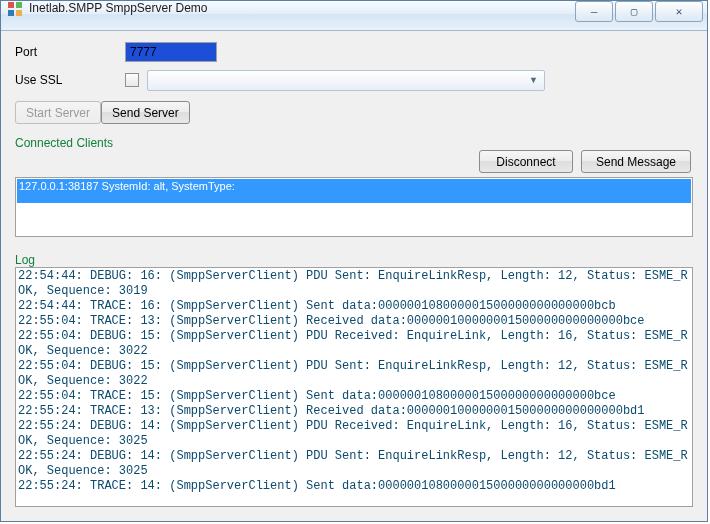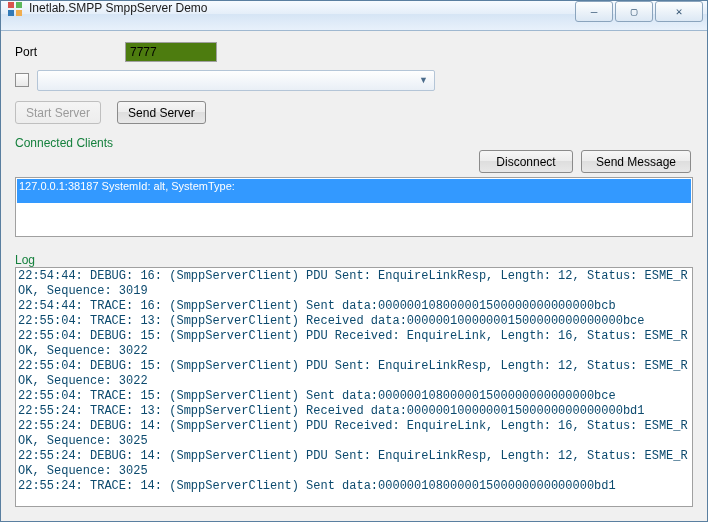--- a/index.html
+++ b/index.html
@@ -76,21 +76,21 @@
     height: 22px;
   }
   .form-row .lbl {
     width: 110px;
     color: #000;
   }
   .text-input {
     width: 92px;
     height: 20px;
     border: 1px solid #a0a0a0;
-    background: #4d7c0f;
+    background: #1d4ed8;
     padding: 0 4px;
     font-family: inherit;
     font-size: 12px;
     box-sizing: border-box;
   }
   .checkbox {
     width: 14px;
     height: 14px;
     border: 1px solid #8f8f8f;
     background: linear-gradient(to bottom,#fdfdfd,#e9e9e9);
@@ -113,21 +113,21 @@
     max-width: 398px;
   }
   .combo .arrow {
     width: 17px;
     text-align:center;
     color:#4a6b8a;
     font-size:9px;
   }
   .btn-row {
     display:flex;
-    gap:16px;
+    gap:0;
     margin-top: 4px;
   }
   .btn {
     height: 23px;
     min-width: 76px;
     padding: 0 10px;
     border: 1px solid #8b8b8b;
     border-radius: 3px;
     background: linear-gradient(to bottom,#f6f6f6 0%,#ececec 49%,#dedede 50%,#e8e8e8 100%);
     font-family: inherit;
@@ -228,20 +228,21 @@
   </div>
 
   <div class="content">
 
     <div class="form-row">
       <span class="lbl">Port</span>
       <input class="text-input" type="text" value="7777" style="">
     </div>
 
     <div class="form-row">
+      <span class="lbl">Use SSL</span>
       <span class="checkbox"></span>
       <div class="combo">
         <span></span>
         <span class="arrow">▼</span>
       </div>
     </div>
 
     <div class="btn-row">
       <button class="btn disabled">Start Server</button>
       <button class="btn">Send Server</button>

